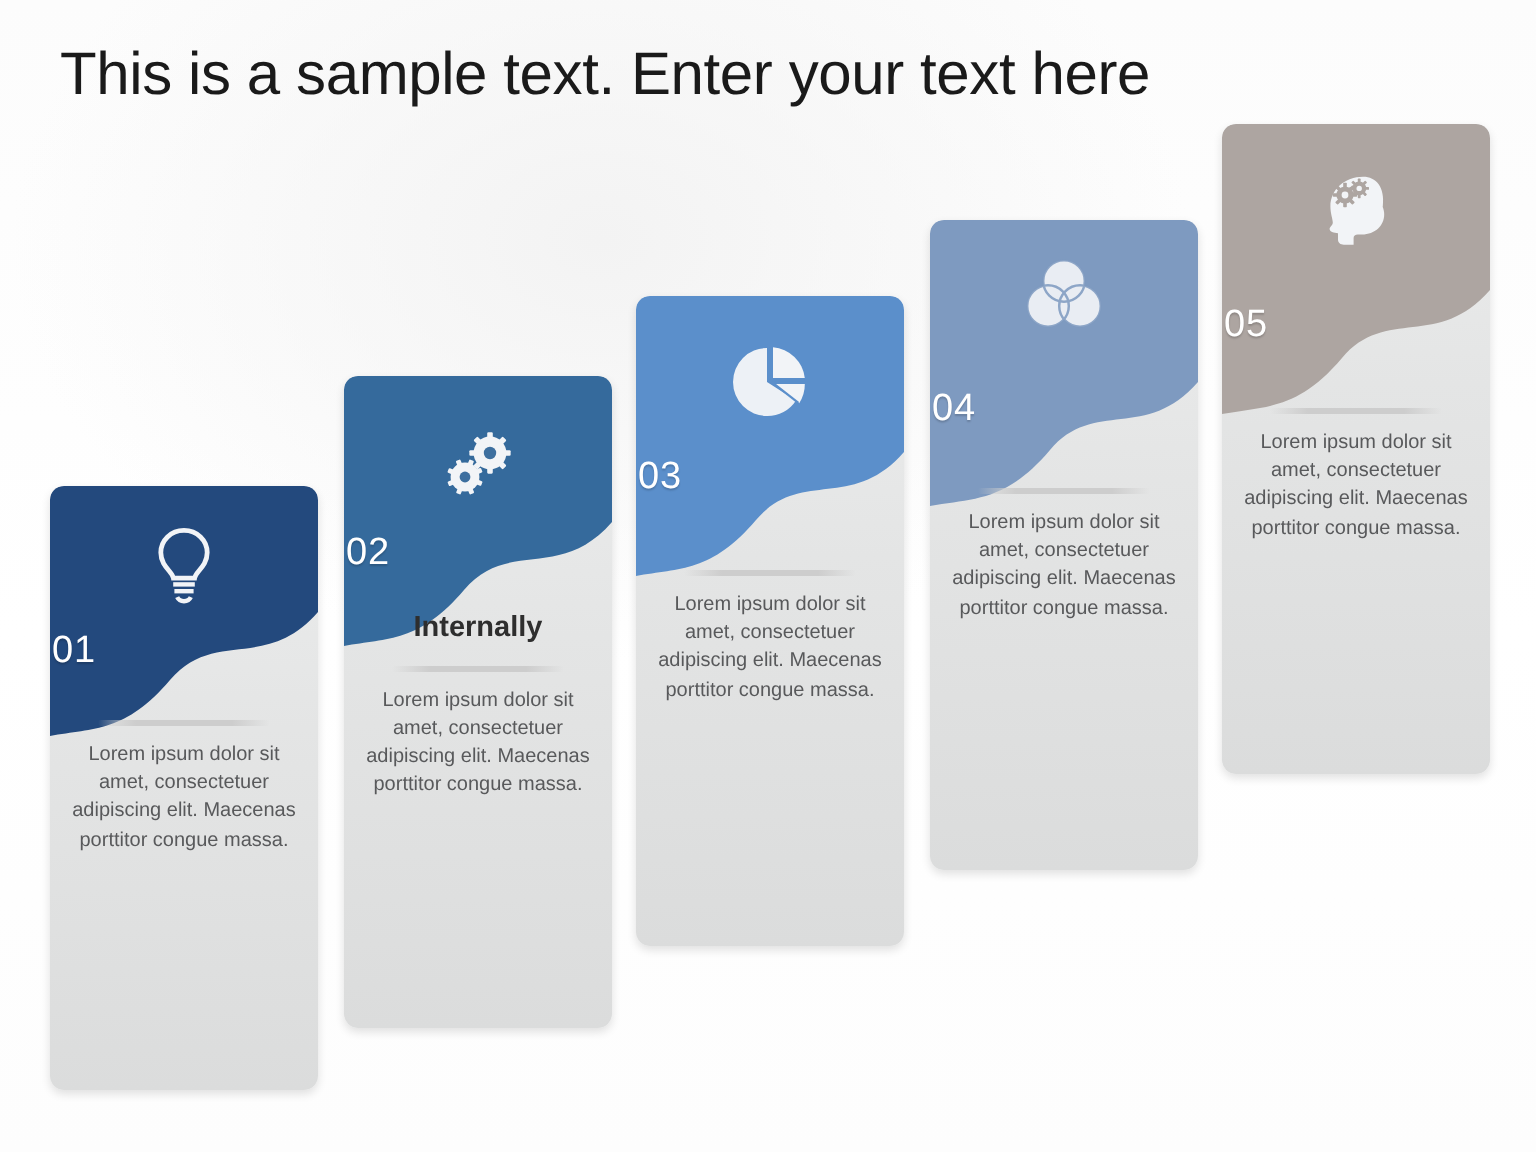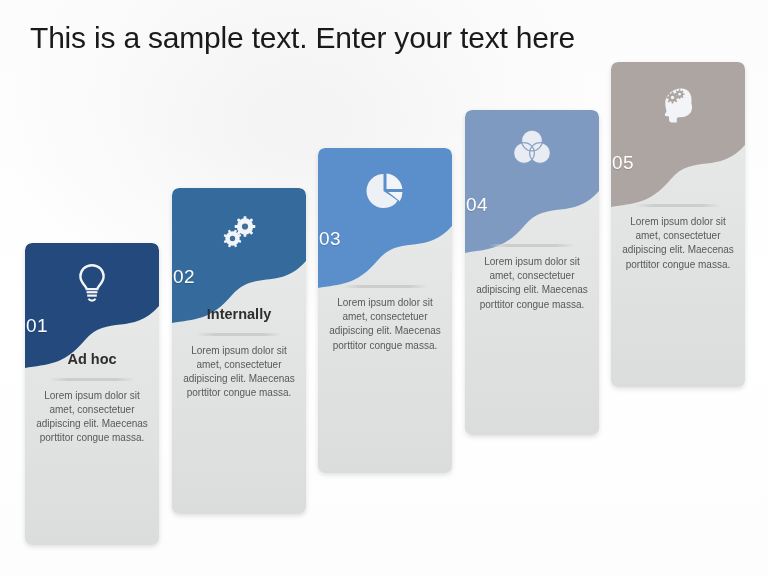--- a/index.html
+++ b/index.html
@@ -144,21 +144,20 @@
         <path d="M11.6 30.2 h10.8" stroke-width="2.2"></path>
         <path d="M12.2 33.6 h9.6" stroke-width="2.2"></path>
         <path d="M13.6 36.6 c0.6 1.3 1.8 2 3.4 2 s2.8-0.7 3.4-2" stroke-width="2.2"></path>
       </g>
     </svg>
      </div>
 
      <div class="step-num" style="top:72px">01</div>
 
      <div class="card-body" style="top:108px">
-       <p class="card-title">Ad hoc</p>
        <div class="divider"></div>
        <p class="card-desc">Lorem ipsum dolor sit amet, consectetuer adipiscing elit. Maecenas porttitor congue massa.</p>
      </div>
       </div>
       <div class="card" style="left: 172px; top: 188px; height: 326px;">
         <div class="card-head">
        <svg width="134" height="135" viewBox="0 0 134 135">
          <defs>
            <linearGradient id="hg1" x1="0" y1="0" x2="0.35" y2="1">
              <stop offset="0%" stop-color="#356a9c"></stop>

